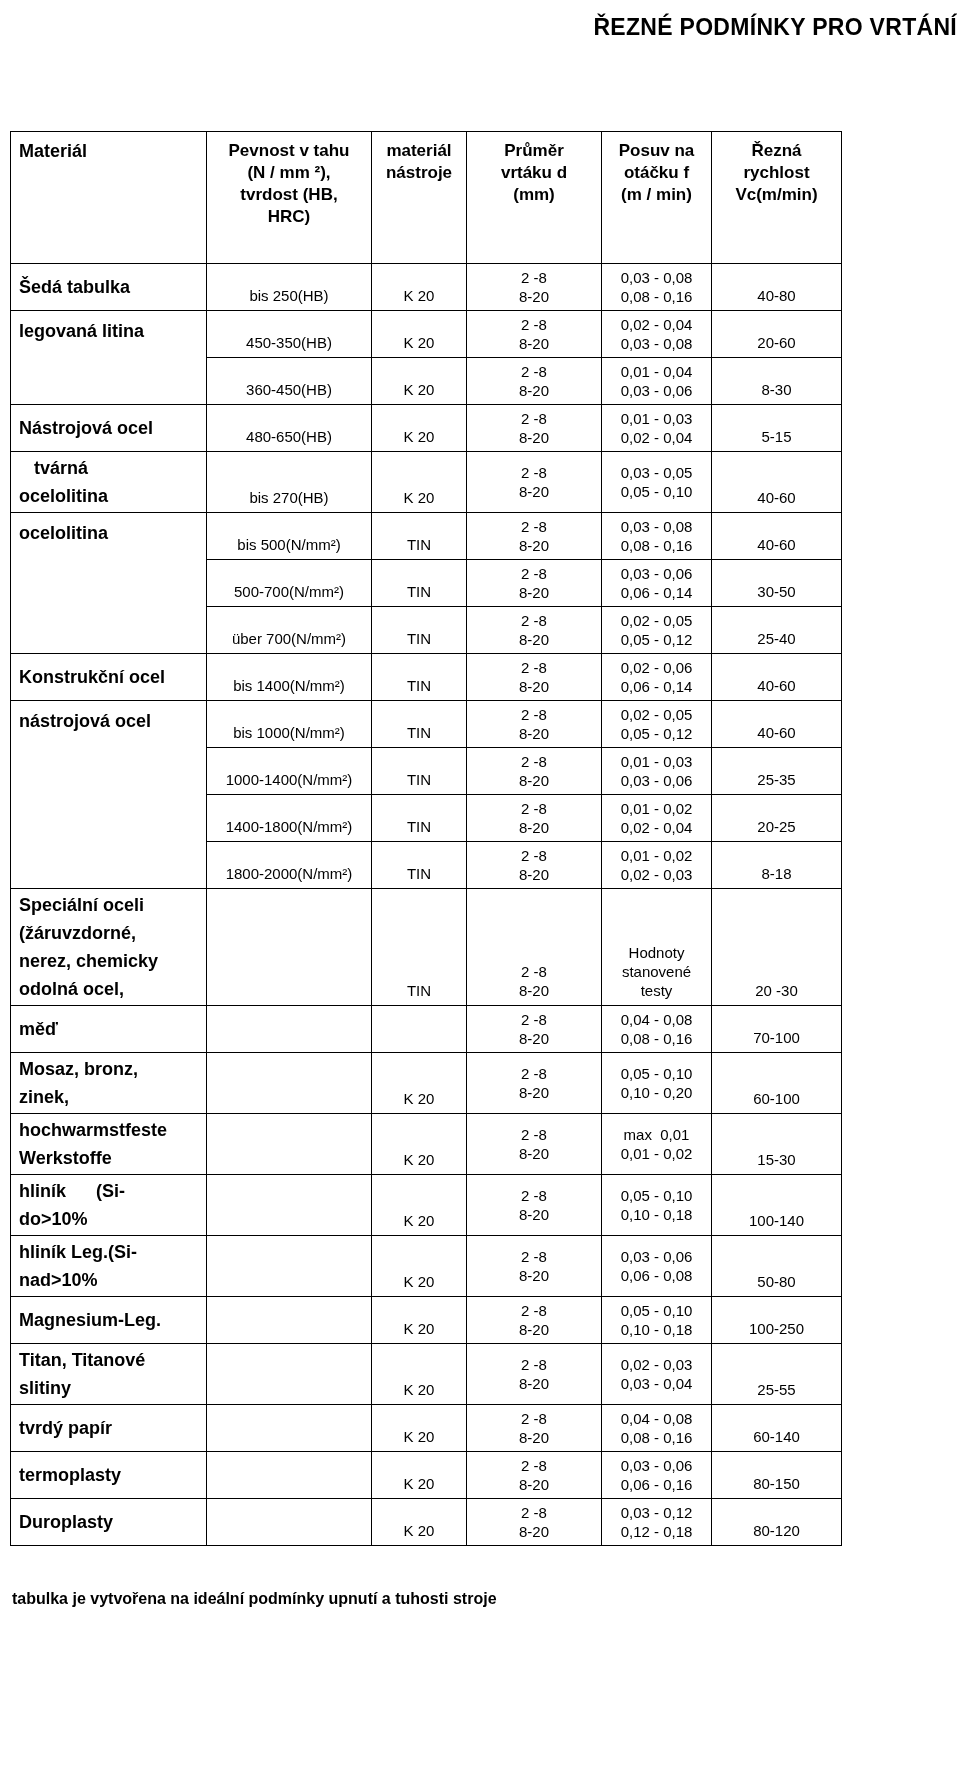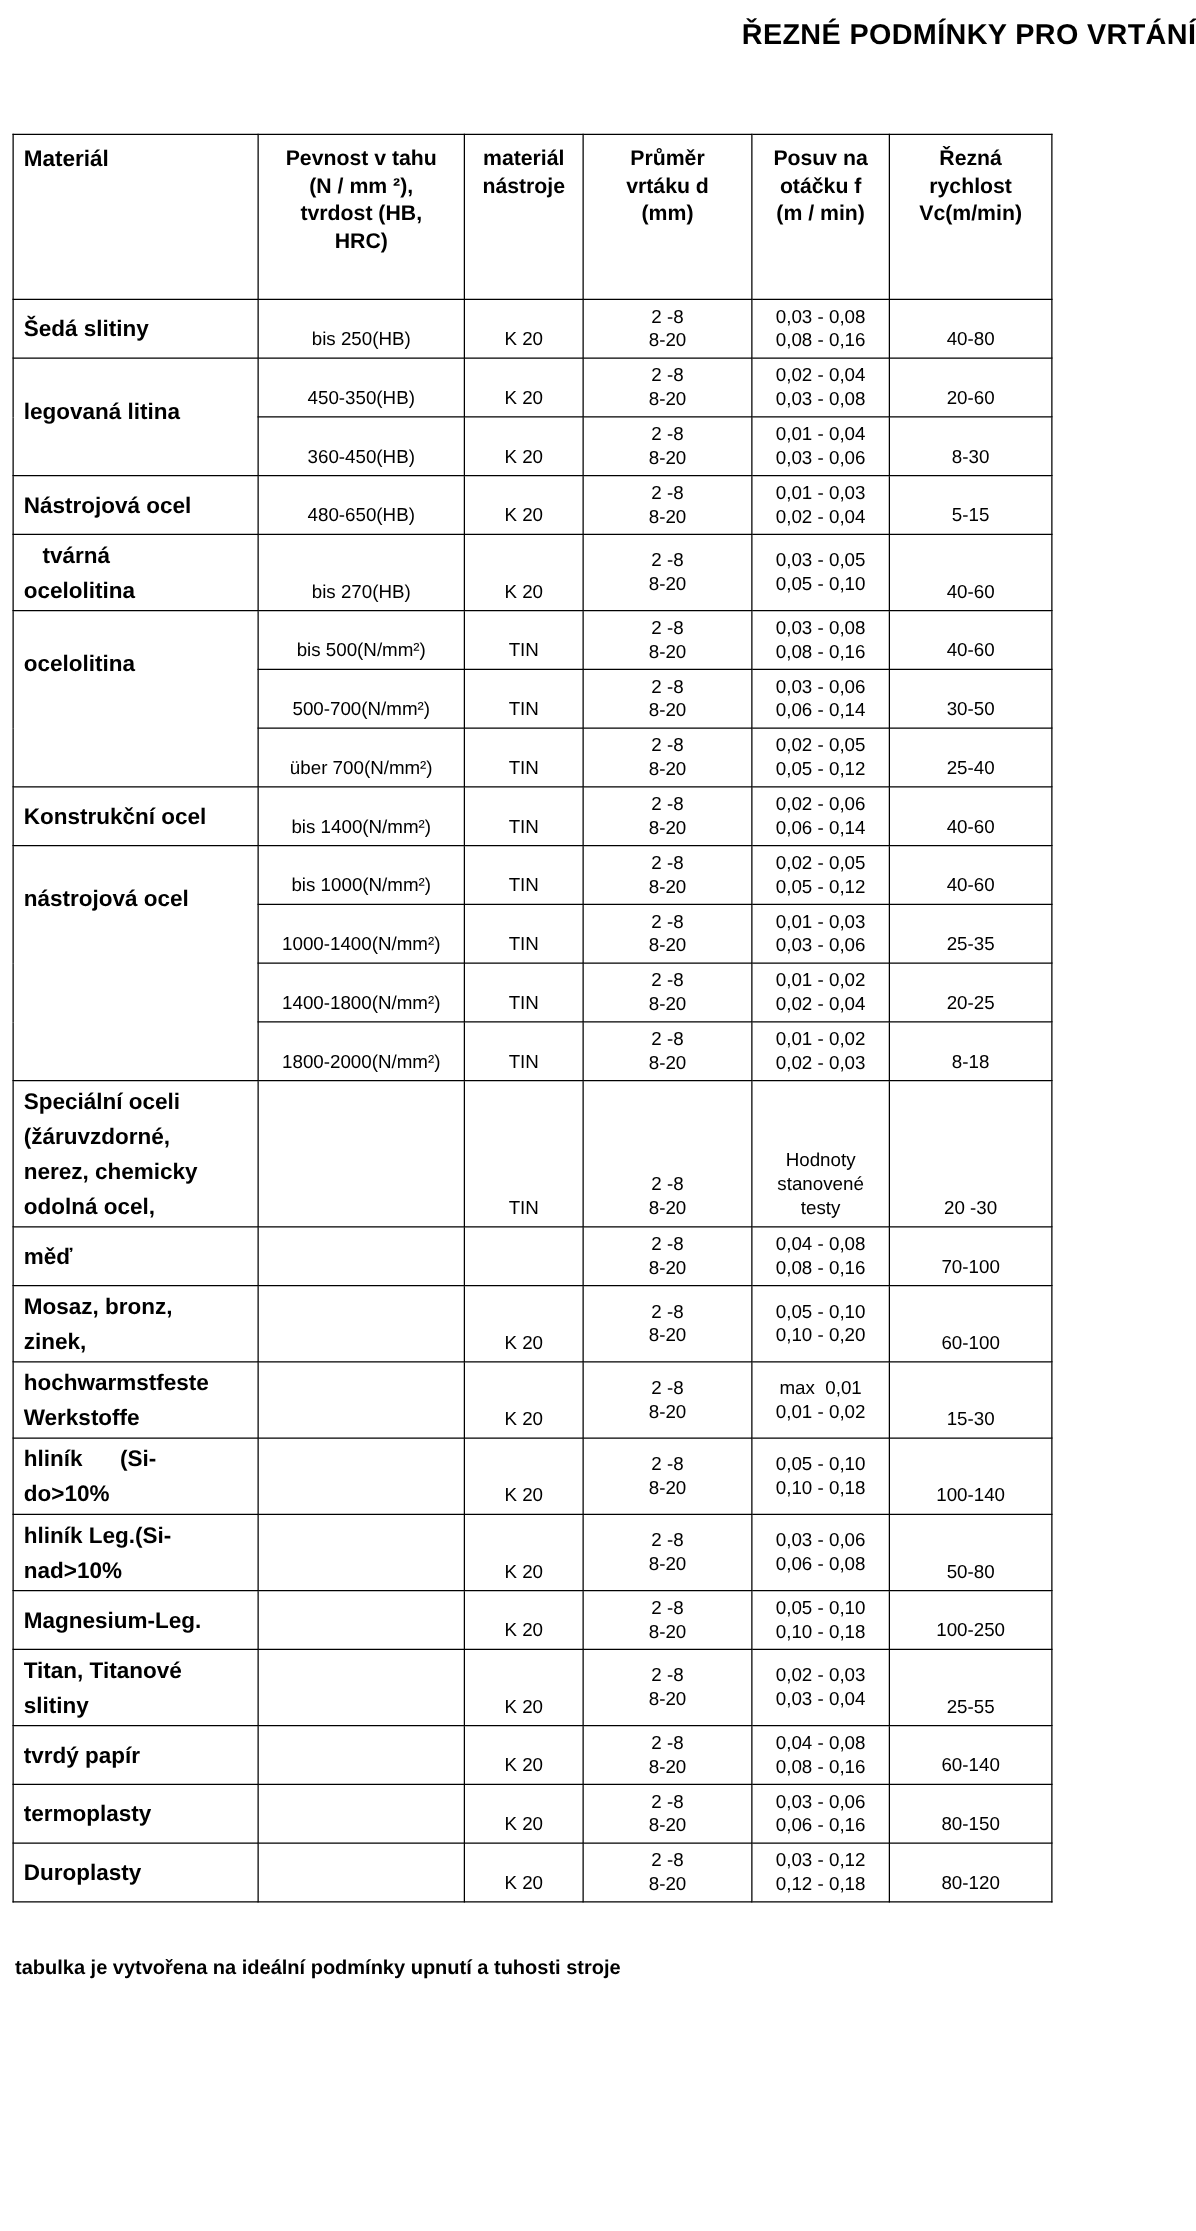--- a/index.html
+++ b/index.html
@@ -15,21 +15,21 @@
     font-size: 23px;
     font-weight: bold;
     letter-spacing: 0.3px;
     margin: 2px 0 0 2px;
     text-align: right;
   }
   table.data-table {
     border-collapse: collapse;
     table-layout: fixed;
     width: 831px;
-    margin-top: 66px;
+    margin-top: 90px;
     border-radius: 20px;
   }
   th, td {
     border: 1px solid #000000;
     overflow: hidden;
   }
   thead th {
     font-weight: bold;
     font-size: 17px;
     line-height: 22px;
@@ -57,21 +57,21 @@
   tbody td.material {
     font-size: 18px;
     font-weight: bold;
     line-height: 28px;
     text-align: left;
     padding: 2px 4px 2px 8px;
     vertical-align: middle;
   }
   tbody td.material.merged {
     vertical-align: top;
-    padding-top: 28px;
+    padding-top: 6px;
   }
   tbody td.strength, tbody td.tool, tbody td.speed {
     vertical-align: bottom;
     padding-bottom: 5px;
   }
   tbody td.diameter, tbody td.feed { vertical-align: middle; }
   tbody tr.tall td.diameter, tbody tr.tall td.feed {
     vertical-align: bottom;
     padding-bottom: 5px;
   }
@@ -112,21 +112,21 @@
         <th>Posuv na
 otáčku f
 (m / min)</th>
         <th>Řezná
 rychlost
 Vc(m/min)</th>
       </tr>
     </thead>
     <tbody>
         <tr>
-          <td class="material">Šedá slitiny</td>
+          <td class="material">Šedá tabulka</td>
           <td class="strength">bis 250(HB)</td>
           <td class="tool">K 20</td>
           <td class="diameter">2 -8
 8-20</td>
           <td class="feed">0,03 - 0,08
 0,08 - 0,16</td>
           <td class="speed">40-80</td>
         </tr>
         <tr>
           <td class="material merged" rowspan="2">legovaná litina</td>

